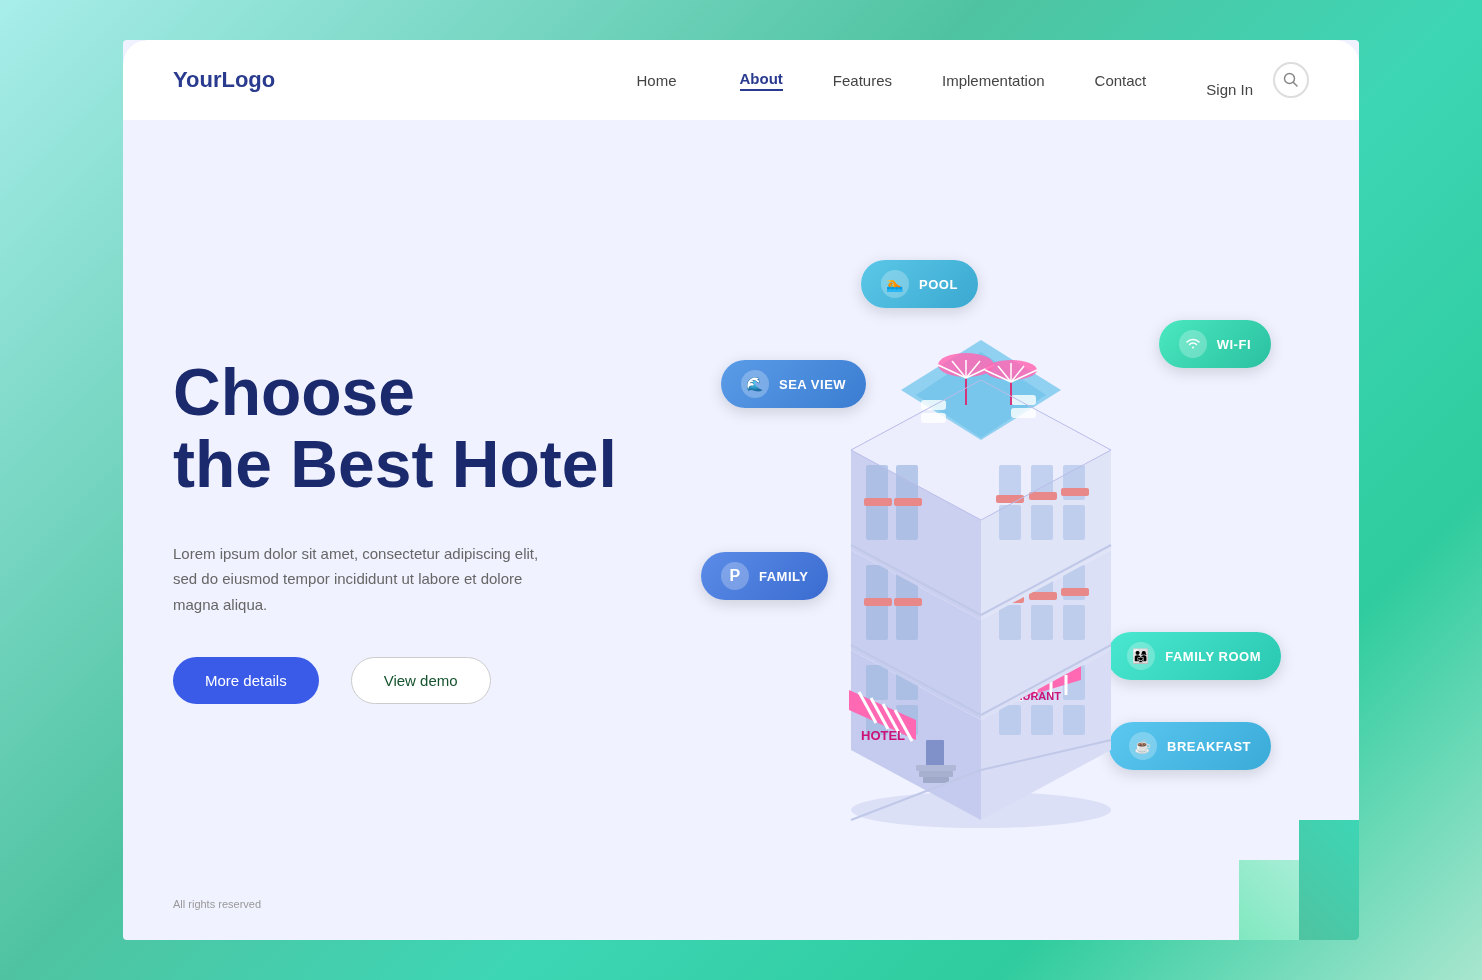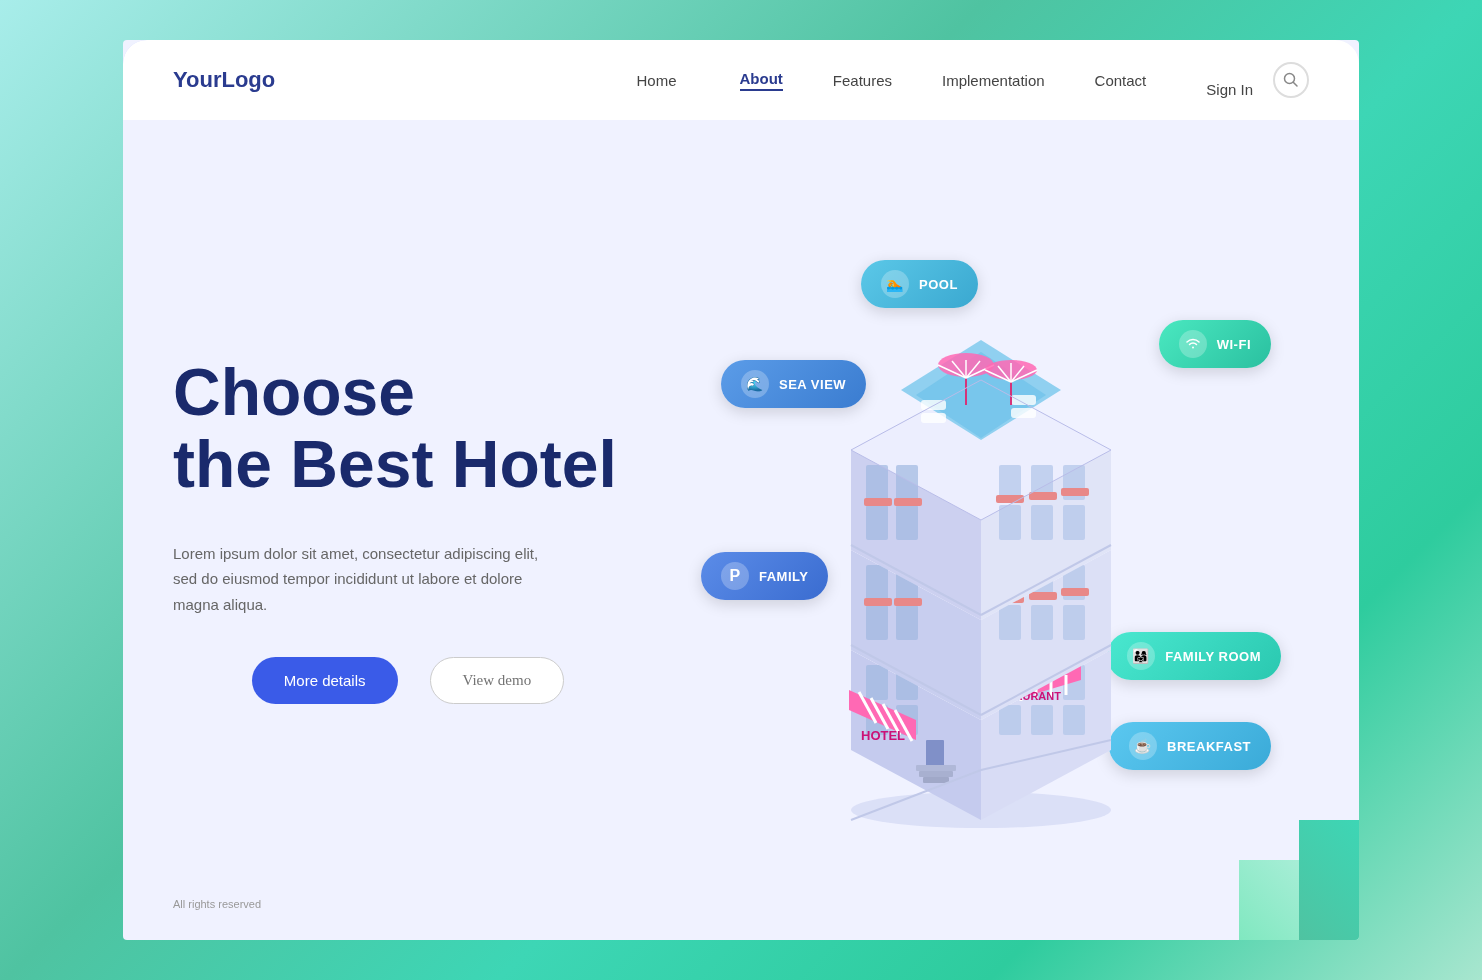--- a/index.html
+++ b/index.html
@@ -124,42 +124,40 @@
     .hero-desc {
       font-size: 15px;
       color: #666;
       line-height: 1.7;
       margin-bottom: 40px;
       max-width: 380px;
     }
     .btn-row {
       display: flex;
       gap: 32px;
-      justify-content: center;
     }
     .btn-primary {
       background: #3a5be8;
       color: white;
       border: none;
       border-radius: 30px;
       padding: 14px 32px;
       font-size: 15px;
       cursor: pointer;
       font-weight: 500;
     }
     .btn-outline {
       background: white;
-      color: #737373;
+      color: #14532d;
       border: 1px solid #ccc;
       border-radius: 30px;
       padding: 14px 32px;
       font-size: 15px;
       cursor: pointer;
       font-weight: 500;
-      font-family: Liberation Serif, serif;
     }
     .footer-text {
       position: absolute;
       bottom: 30px;
       left: 50px;
       font-size: 11px;
       color: #999;
     }
 
     

